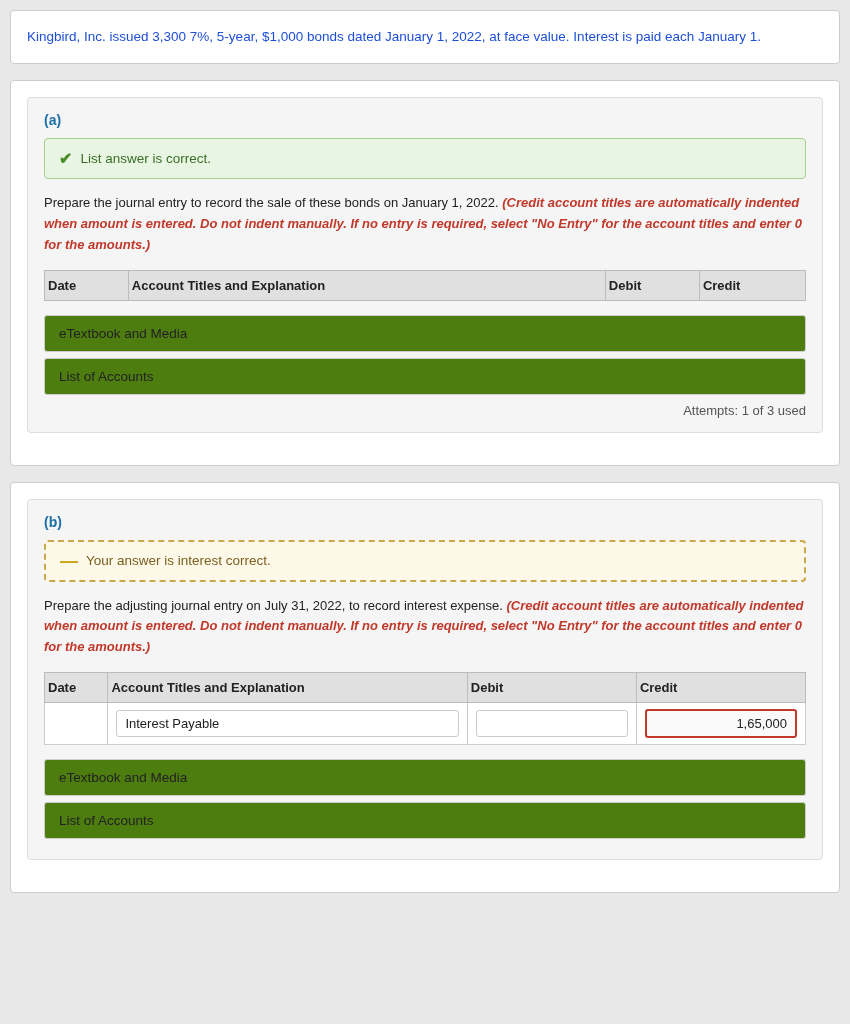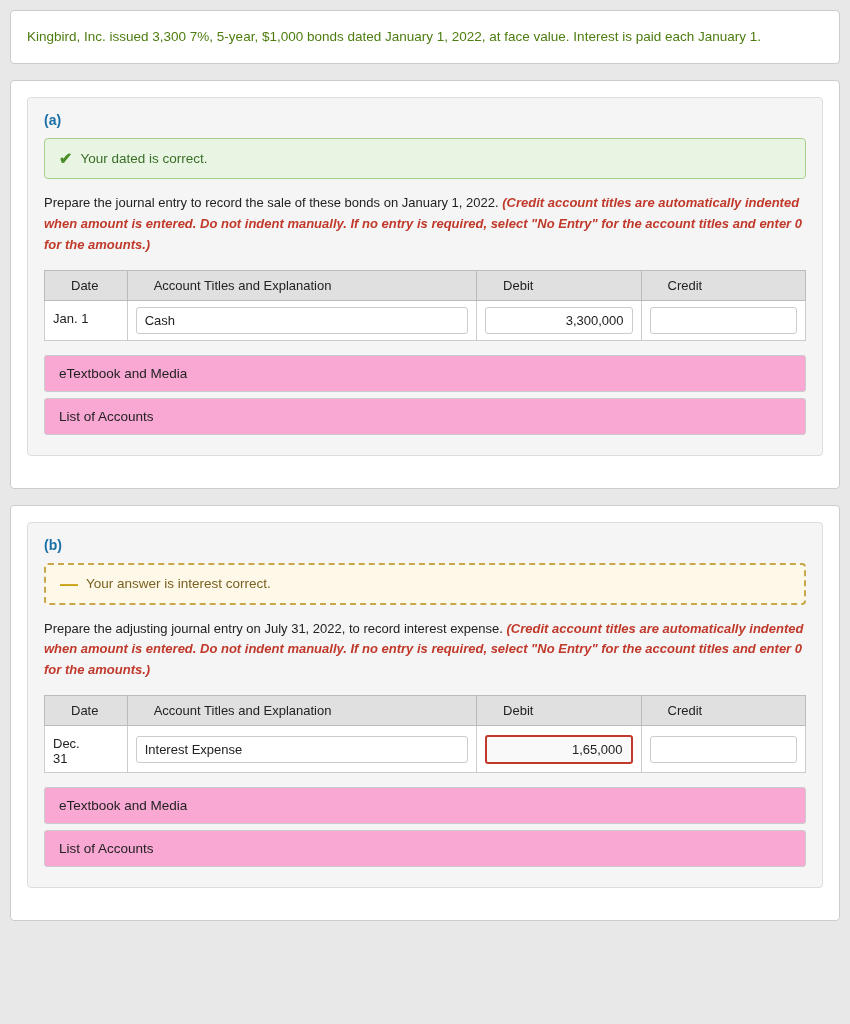--- a/index.html
+++ b/index.html
@@ -12,21 +12,21 @@
     }
     .outer-card {
       background: #fff;
       border: 1px solid #ccc;
       border-radius: 4px;
       margin-bottom: 16px;
       padding: 16px;
     }
     .problem-text {
       font-size: 13.5px;
-      color: #4d7c0f;
+      color: #1d4ed8;
       line-height: 1.5;
     }
     .section-card {
       background: #f5f5f5;
       border: 1px solid #ddd;
       border-radius: 4px;
       margin-bottom: 16px;
       padding: 14px 16px;
     }
     .section-label {
@@ -82,24 +82,24 @@
       font-weight: bold;
     }
     .journal-table {
       width: 100%;
       border-collapse: collapse;
       margin-bottom: 14px;
     }
     .journal-table th {
       background: #e0e0e0;
       border: 1px solid #bbb;
-      padding: 7px 26px;
-      text-align: left;
-      font-size: 13px;
-      font-weight: normal;
+      padding: 7px 3px;
+      text-align: left;
+      font-size: 13px;
+      font-weight: bold;
       margin-top: 48px;
     }
     .journal-table th.num-col {
       text-align: left;
     }
     .journal-table td {
       border: 1px solid #ccc;
       padding: 6px 8px;
       vertical-align: middle;
       background: #fff;
@@ -137,21 +137,21 @@
     .input-field.no-border {
       border: 1px solid #ccc;
       background: #fff;
     }
     .account-indented {
       padding-left: 20px;
     }
     .link-button {
       display: block;
       width: 100%;
-      background: #f9a8d4;
+      background: #4d7c0f;
       border: 1px solid #ccc;
       border-radius: 3px;
       padding: 10px 14px;
       font-size: 13.5px;
       color: #222;
       cursor: pointer;
       text-align: left;
       margin-bottom: 6px;
     }
     .attempts-text {
@@ -170,58 +170,47 @@
 <div class="outer-card">
   <p class="problem-text">Kingbird, Inc. issued 3,300 7%, 5-year, $1,000 bonds dated January 1, 2022, at face value. Interest is paid each January 1.</p>
 </div>
 
 <div class="outer-card">
   <div class="section-card">
     <div class="section-label">(a)</div>
 
     <div class="answer-correct">
       <span class="check-icon">✔</span>
-      <span>Your dated is correct.</span>
+      <span>List answer is correct.</span>
     </div>
 
     <p class="instruction-text">
       <span>Prepare the journal entry to record the sale of these bonds on January 1, 2022.</span>
       <span class="instruction-bold-italic">(Credit account titles are automatically indented when amount is entered. Do not indent manually. If no entry is required, select "No Entry" for the account titles and enter 0 for the amounts.)</span>
     </p>
 
     <table class="journal-table">
       <thead>
         <tr>
           <th>Date</th>
           <th>Account Titles and Explanation</th>
           <th class="num-col">Debit</th>
           <th class="num-col">Credit</th>
         </tr>
       </thead>
       <tbody>
 
-        <tr>
-          <td class="date-col">Jan. 1</td>
-          <td class="account-col">
-            <input class="input-field no-border" type="text" value="Cash" readonly="" style="">
-          </td>
-          <td class="debit-col">
-            <input class="input-field num-input no-border" type="text" value="3,300,000" readonly="" style="">
-          </td>
-          <td class="credit-col">
-            <input class="input-field num-input empty-input" type="text" value="" readonly="" style="">
-          </td>
-        </tr>
 
       </tbody>
     </table>
 
     <button class="link-button">eTextbook and Media</button>
     <button class="link-button">List of Accounts</button>
 
+    <div class="attempts-text">Attempts: 1 of 3 used</div>
   </div>
 </div>
 
 <div class="outer-card">
   <div class="section-card">
     <div class="section-label">(b)</div>
 
     <div class="answer-partial">
       <span class="minus-icon">—</span>
       <span>Your answer is interest correct.</span>
@@ -236,32 +225,32 @@
       <thead>
         <tr>
           <th>Date</th>
           <th>Account Titles and Explanation</th>
           <th class="num-col">Debit</th>
           <th class="num-col">Credit</th>
         </tr>
       </thead>
       <tbody>
 
+
         <tr>
-          <td class="date-col" style="vertical-align:top; padding-top:10px;">Dec.<br>31</td>
-          <td class="account-col">
-            <input class="input-field no-border" type="text" value="Interest Expense" readonly="" style="">
+          <td class="date-col"></td>
+          <td class="account-col account-indented">
+            <input class="input-field no-border" type="text" value="Interest Payable" readonly="" style="">
           </td>
           <td class="debit-col">
+            <input class="input-field num-input empty-input" type="text" value="" readonly="" style="">
+          </td>
+          <td class="credit-col">
             <input class="input-field num-input error-border" type="text" value="1,65,000" readonly="" style="">
           </td>
-          <td class="credit-col">
-            <input class="input-field num-input empty-input" type="text" value="" readonly="" style="">
-          </td>
         </tr>
-
       </tbody>
     </table>
 
     <button class="link-button">eTextbook and Media</button>
     <button class="link-button">List of Accounts</button>
   </div>
 </div>
 
 </body></html>

